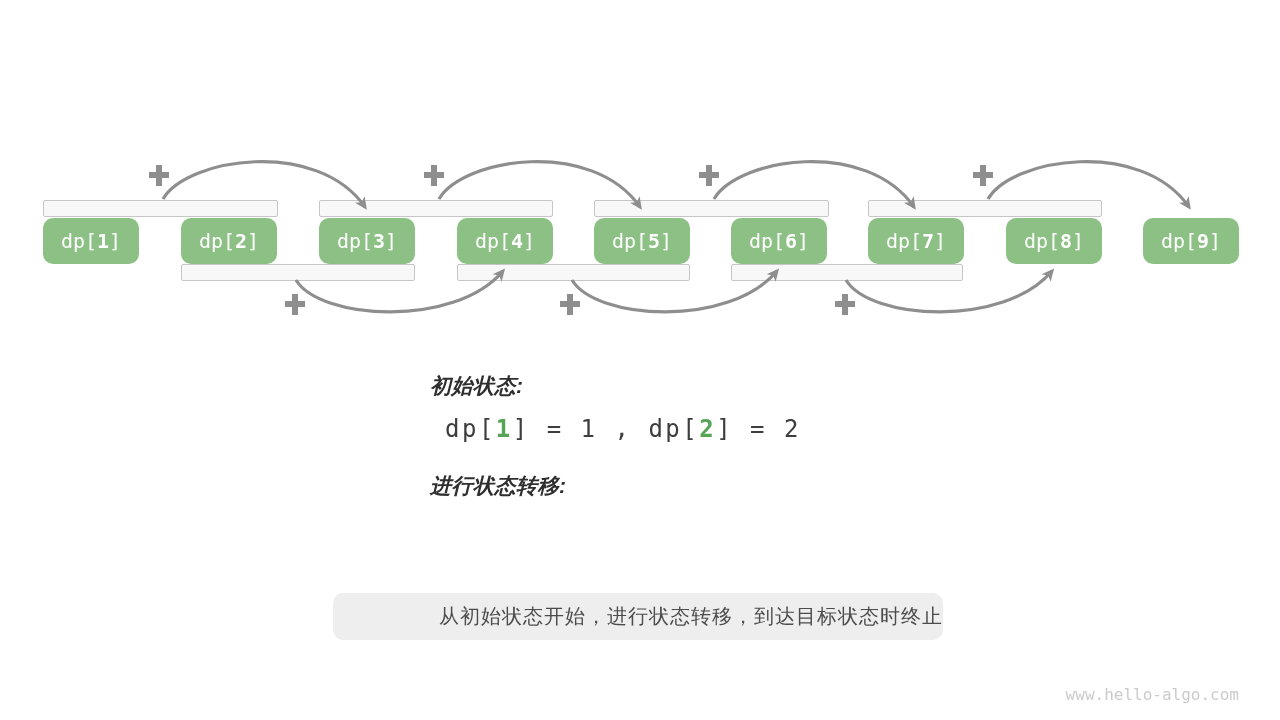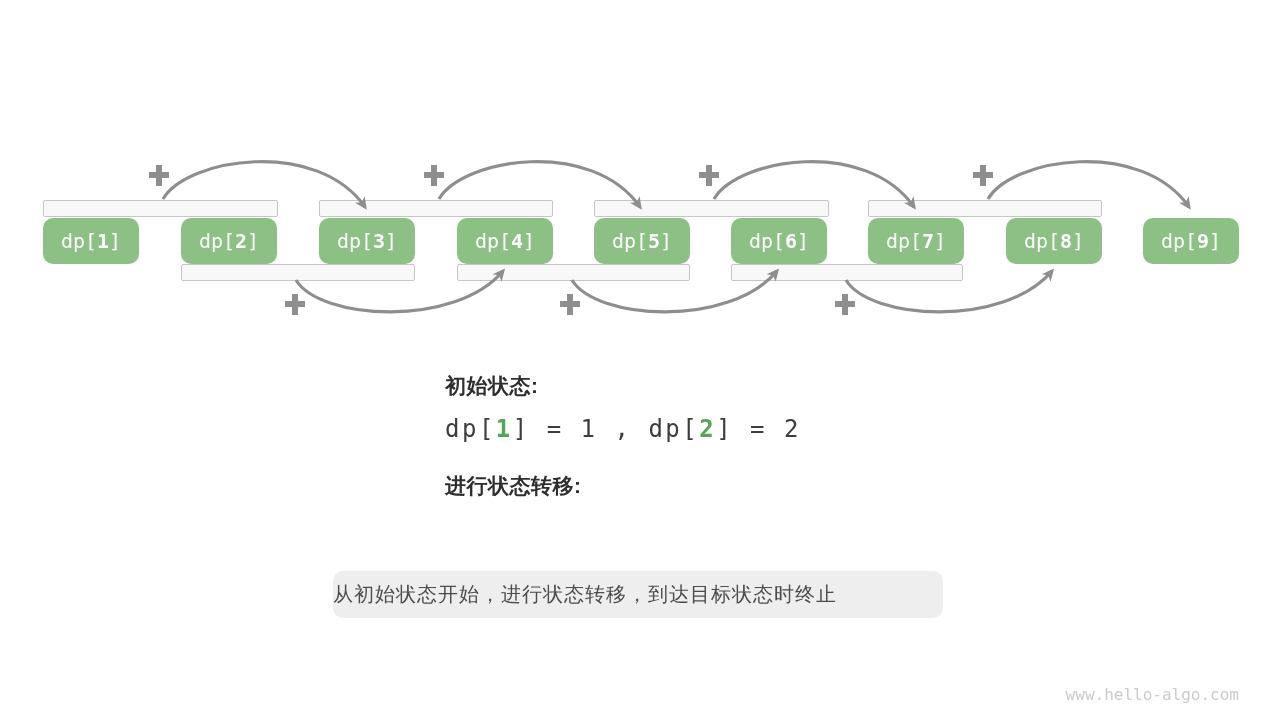--- a/index.html
+++ b/index.html
@@ -21,32 +21,32 @@
   }
   .dp-box{
     position:absolute;width:96px;height:46px;background:var(--box-fill);
     border-radius:10px;z-index:2;display:flex;align-items:center;justify-content:center;
     color:var(--box-text);font-family:"DejaVu Sans Mono","Liberation Mono",monospace;
     font-size:20px;line-height:1;
   }
   .dp-box .num{font-weight:700;}
   #overlay{position:absolute;left:0;top:0;z-index:3;pointer-events:none;}
   .sec-label{
-    position:absolute;left:445px;font-size:21px;font-weight:700;
-    color:var(--heading);line-height:24px;letter-spacing:0.5px;
+    position:absolute;left:430px;font-size:21px;font-weight:700;
+    color:var(--heading);line-height:24px;letter-spacing:0.5px;font-style:italic;
   }
   .code{
     position:absolute;left:445px;font-family:"DejaVu Sans Mono","Liberation Mono",monospace;
     font-size:24px;color:var(--code);letter-spacing:2.5px;line-height:28px;white-space:pre;
   }
   .code .g{color:var(--green);font-weight:700;}
   #note{
-    position:absolute;left:333px;top:563px;width:610px;height:47px;
+    position:absolute;left:333px;top:585px;width:610px;height:47px;
     background:var(--note-bg);border-radius:10px;
-    display:flex;align-items:center;justify-content:flex-start;
+    display:flex;align-items:center;justify-content:flex-end;
   }
   #note span{font-size:20px;color:var(--note-text);letter-spacing:1px;}
   #watermark{
     position:absolute;right:41px;top:677px;
     font-family:"DejaVu Sans Mono","Liberation Mono",monospace;
     font-size:16px;color:var(--watermark);
   }
 </style>
 </head>
 <body>

